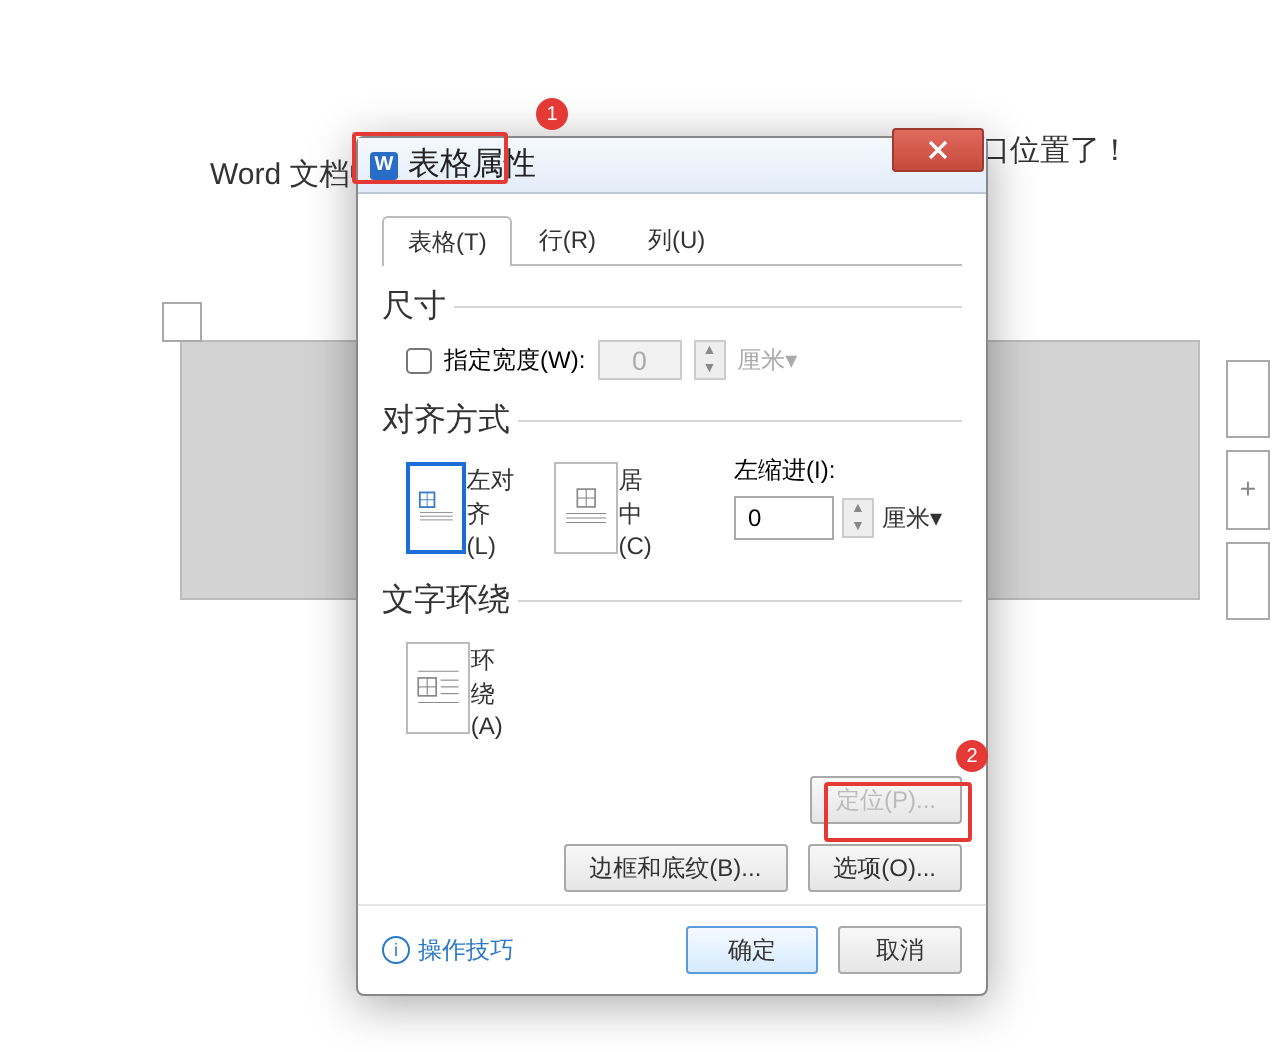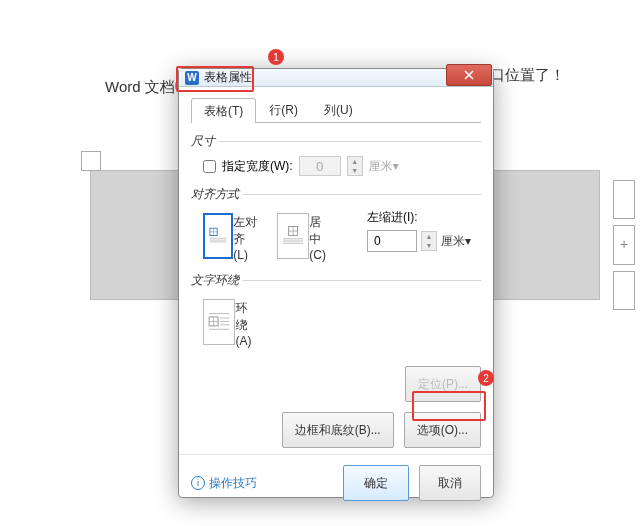--- a/index.html
+++ b/index.html
@@ -84,21 +84,21 @@
     width: 14px; height: 14px;
     background: #2a6dc8;
     color: #fff;
     font-size: 10px;
     font-weight: bold;
     display: flex; align-items: center; justify-content: center;
     border-radius: 2px;
     margin-right: 5px;
   }
   .titlebar .title {
-    font-size: 12px;
+    font-size: 16px;
     color: #222;
   }
   .close-btn {
     position: absolute;
     right: 1px; top: -5px;
     width: 46px; height: 22px;
     background: linear-gradient(#e06a5e, #c8493d);
     border: 1px solid #9e3a30;
     border-radius: 2px;
     color: #fff;
@@ -125,27 +125,26 @@
     cursor: pointer;
   }
   .tab.active {
     border-color: #bcbcbc;
     background: #fff;
     position: relative;
     top: 1px;
     border-radius: 3px 3px 0 0;
   }
   .section-label {
-    font-size: 12px;
+    font-size: 16px;
     color: #333;
     margin: 10px 0 6px 0;
     display: flex;
     align-items: center;
     gap: 4px;
-    font-style: italic;
   }
   .section-label::after {
     content: "";
     flex: 1;
     height: 1px;
     background: #d6d6d6;
   }
   .spec-row {
     display: flex;
     align-items: center;
@@ -222,21 +221,21 @@
     text-align: left;
     padding-left: 6px;
     font-size: 12px;
   }
   .pos-row {
     display: flex;
     justify-content: flex-end;
     margin-top: 18px;
   }
   .btn {
-    height: 36px;
+    height: 24px;
     padding: 0 12px;
     border: 1px solid #a9a9a9;
     background: linear-gradient(#f8f8f8, #e6e6e6);
     font-size: 12px;
     color: #333;
     cursor: pointer;
     border-radius: 2px;
   }
   .btn:disabled, .btn.disabled {
     color: #bbb;

